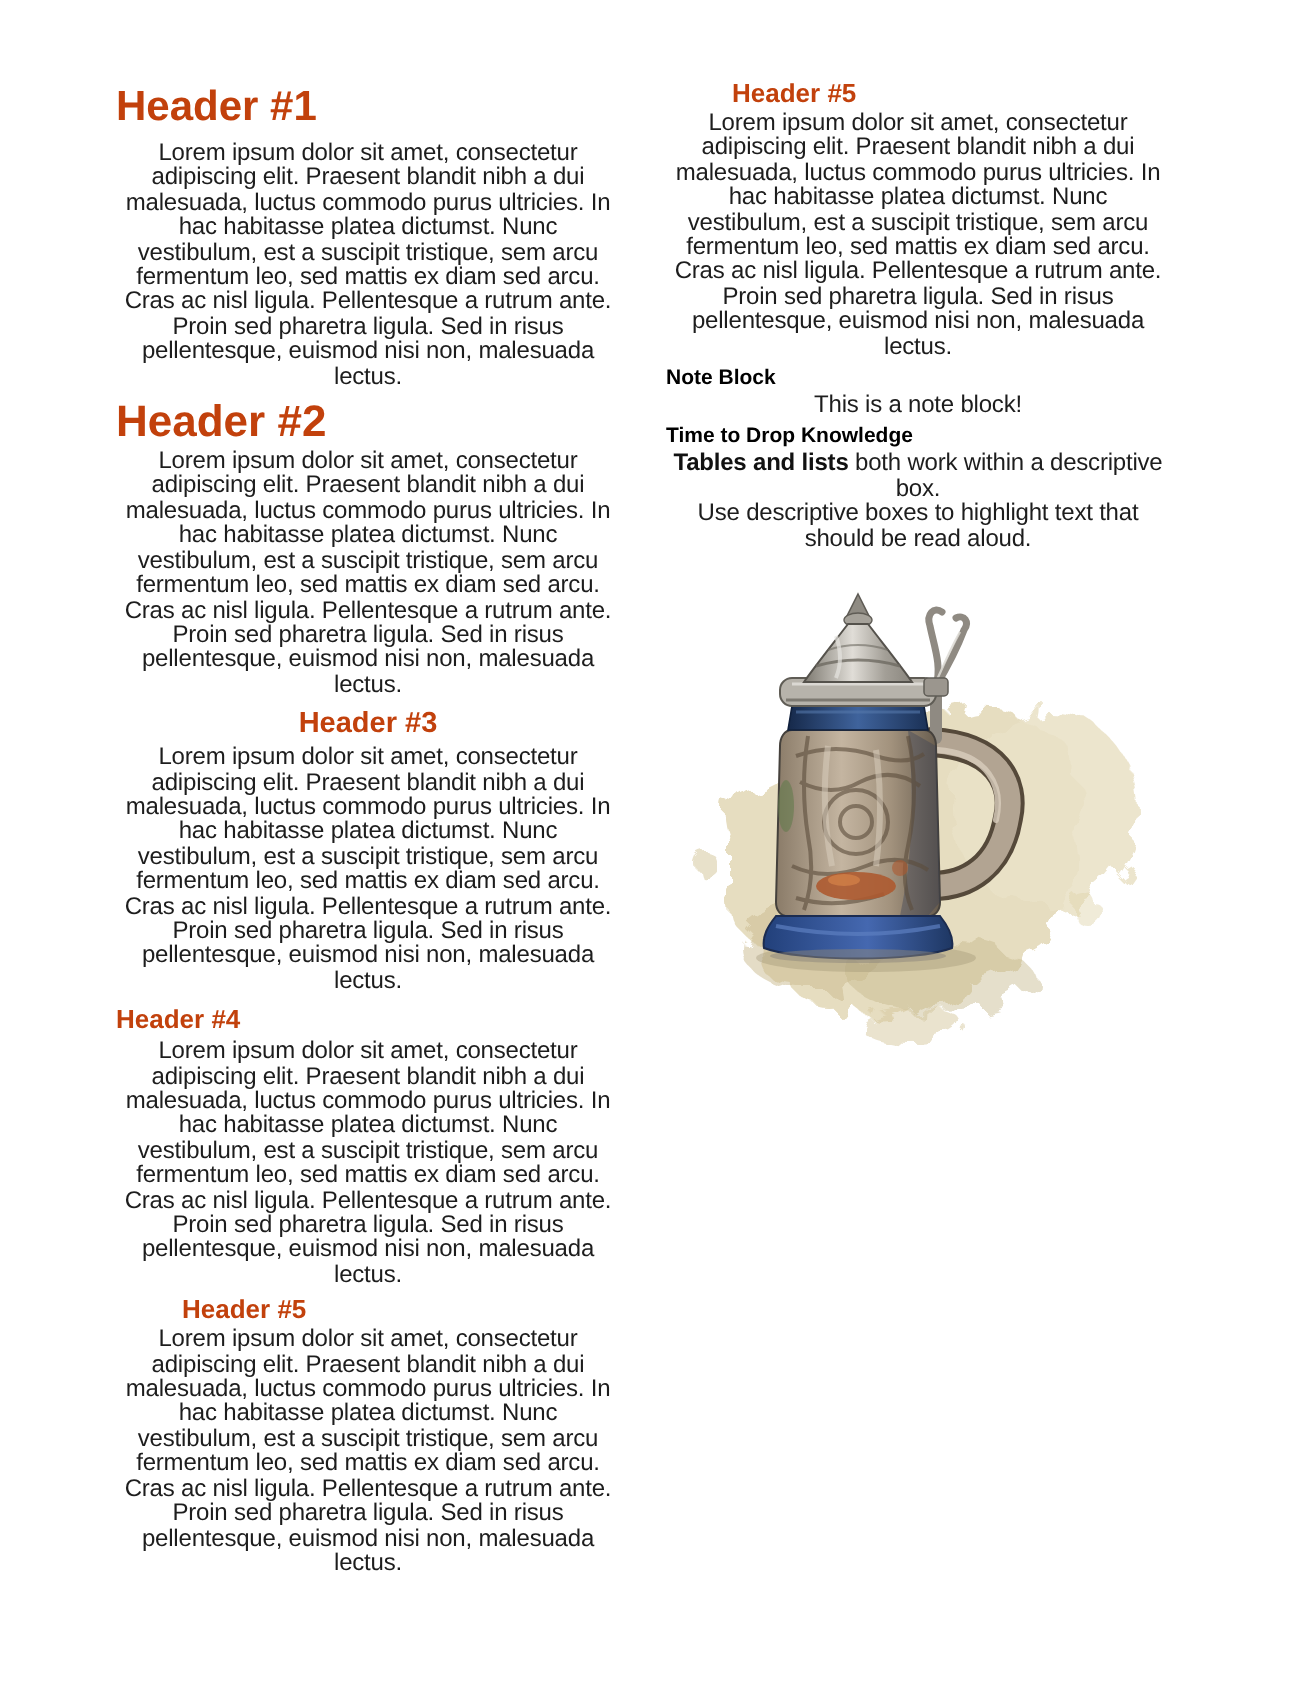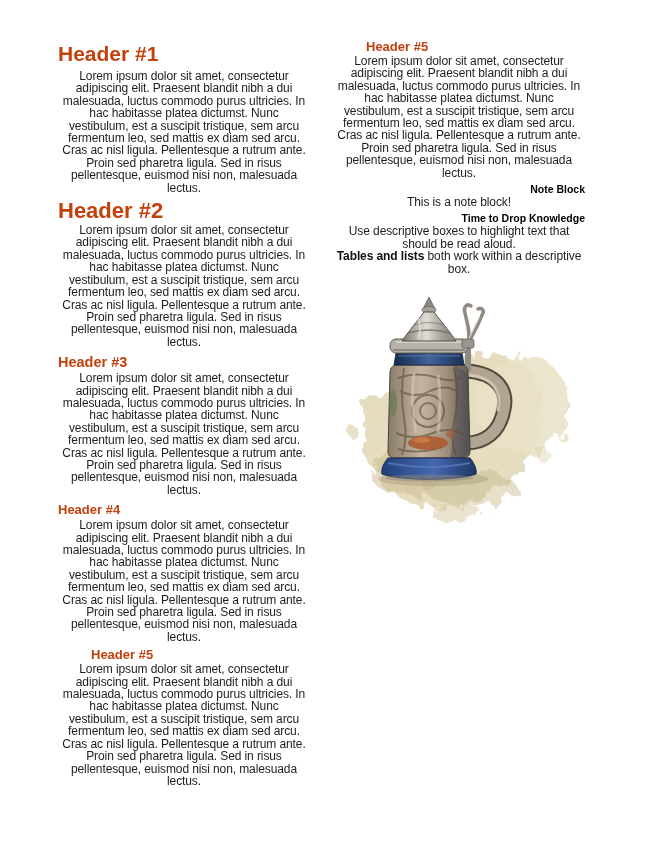--- a/index.html
+++ b/index.html
@@ -20,27 +20,27 @@
     font-size:12px;
     line-height:12.4px;
     letter-spacing:-0.1px;
     margin:0;
     color:#1d1d1d;
     text-align:center;
   }
   h1,h2,h3,h4,h5 { color:#c2410c; font-weight:700; }
   h1 { font-size:21px;   line-height:23px; margin:0 0 5px 0; }
   h2 { font-size:22px;   line-height:20px; margin:7px 0 3px 0; }
-  h3 { font-size:14.5px; line-height:16px; margin:6px 0 2px 0; }
+  h3 { font-size:14.5px; line-height:16px; margin:6px 0 2px 0;text-align:center; }
   h4 { font-size:13px;   line-height:14px; margin:7px 0 2px 0; }
   h5 { font-size:13px;   line-height:12px; margin:6px 0 2px 12px;padding-left:21px; }
   .col-right h5.first { margin-top:0; }
   .h6note {
     font-size:10.5px; line-height:12px; font-weight:700;
-    color:#000; margin:4px 0 1px 0;text-align:right;
+    color:#000; margin:4px 0 1px 0;
   }
   p.body strong { font-weight:700; color:#111; }
 
   .stein-figure {
     position:absolute;
     left:338px; top:283px;
     width:304px; height:256px;
   }
   .stein-figure svg { display:block; width:100%; height:100%; }
 </style>
@@ -61,22 +61,22 @@
     <h5>Header #5</h5>
     <p class="body">Lorem ipsum dolor sit amet, consectetur adipiscing elit. Praesent blandit nibh a dui malesuada, luctus commodo purus ultricies. In hac habitasse platea dictumst. Nunc vestibulum, est a suscipit tristique, sem arcu fermentum leo, sed mattis ex diam sed arcu. Cras ac nisl ligula. Pellentesque a rutrum ante. Proin sed pharetra ligula. Sed in risus pellentesque, euismod nisi non, malesuada lectus.</p>
   </div>
 
   <div class="col col-right">
     <h5 class="first">Header #5</h5>
     <p class="body">Lorem ipsum dolor sit amet, consectetur adipiscing elit. Praesent blandit nibh a dui malesuada, luctus commodo purus ultricies. In hac habitasse platea dictumst. Nunc vestibulum, est a suscipit tristique, sem arcu fermentum leo, sed mattis ex diam sed arcu. Cras ac nisl ligula. Pellentesque a rutrum ante. Proin sed pharetra ligula. Sed in risus pellentesque, euismod nisi non, malesuada lectus.</p>
     <div class="h6note">Note Block</div>
     <p class="body">This is a note block!</p>
     <div class="h6note">Time to Drop Knowledge</div>
+    <p class="body"><strong>Tables and lists</strong><span> both work within a descriptive box.</span></p>
     <p class="body">Use descriptive boxes to highlight text that should be read aloud.</p>
-    <p class="body"><strong>Tables and lists</strong><span> both work within a descriptive box.</span></p>
   </div>
 
   <div class="stein-figure">
     <svg viewBox="0 0 304 256" xmlns="http://www.w3.org/2000/svg">
       <defs>
         <filter id="wc" x="-20%" y="-20%" width="140%" height="140%">
           <feTurbulence type="fractalNoise" baseFrequency="0.055" numOctaves="3" seed="7" result="n"></feTurbulence>
           <feDisplacementMap in="SourceGraphic" in2="n" scale="20"></feDisplacementMap>
         </filter>
         <linearGradient id="lidGrad" x1="0" y1="0" x2="1" y2="0">

